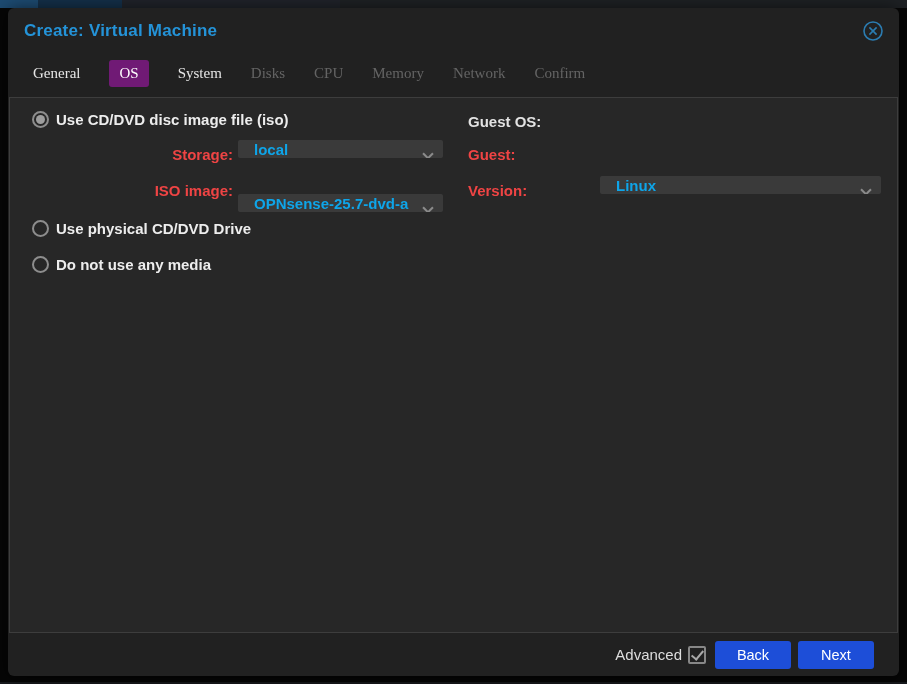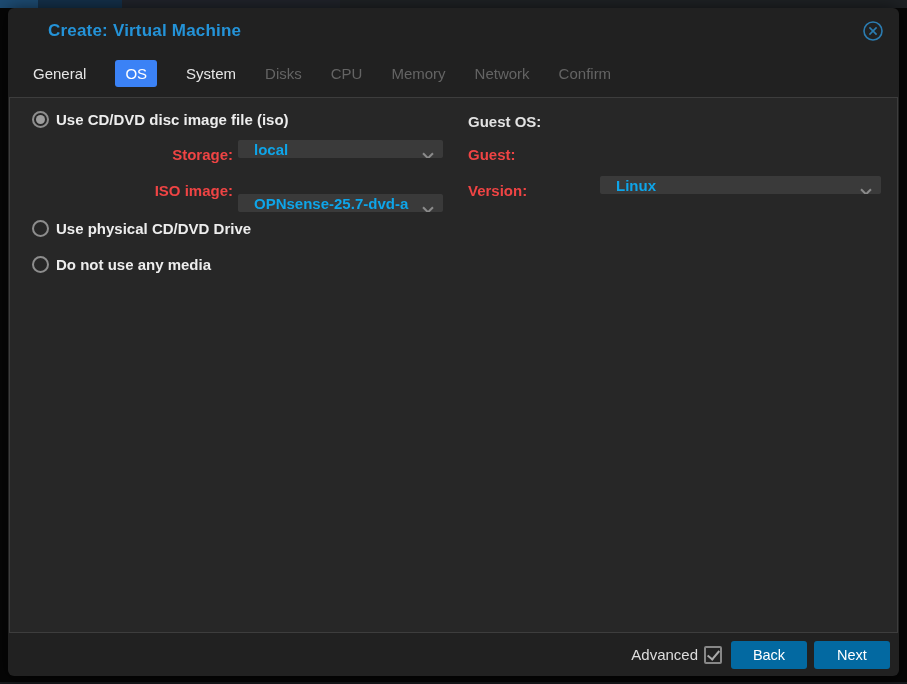--- a/index.html
+++ b/index.html
@@ -30,32 +30,32 @@
     position: absolute; left: 8px; top: 8px; width: 891px; height: 668px;
     background: #212121;
     border-radius: 6px;
     box-shadow: 0 2px 18px rgba(0,0,0,0.65);
   }
 
   .titlebar {
     position: absolute; top: 0; left: 0; right: 0; height: 42px;
     display: flex; align-items: center; justify-content: space-between;
     padding: 4px 14px 0 16px;
-    margin-left: 24px;
   }
   .title { color: #2493d8; font-size: 17px; font-weight: 700; letter-spacing: .2px; }
   .close-btn { width: 24px; height: 24px; cursor: pointer; display: flex; align-items: center; justify-content: center; }
 
   .tabbar {
     position: absolute; top: 47px; left: 0; right: 0; height: 36px;
     display: flex; align-items: center; gap: 29px;
     padding-left: 25px;
+    font-family: Liberation Serif, serif;
   }
   .tab { font-size: 15px; color: #e6e6e6; cursor: pointer; }
-  .tab.active { background: #3b82f6; color: #ffffff; padding: 5px 10px; border-radius: 3px; }
+  .tab.active { background: #701a75; color: #ffffff; padding: 5px 10px; border-radius: 3px; }
   .tab.disabled { color: #646464; cursor: default; }
 
   
   .panel {
     position: absolute; left: 1px; right: 1px; top: 89px; bottom: 43px;
     background: #272727;
     border: 1px solid #3d3d3d;
   }
 
   .abs { position: absolute; font-weight: bold; }
@@ -91,38 +91,38 @@
     border-right: 2px solid #8b8b8b; border-bottom: 2px solid #8b8b8b;
     transform: rotate(45deg);
   }
 
   .heading { color: #e3e3e3; font-size: 15px; }
 
   
   .footer {
     position: absolute; left: 0; right: 0; bottom: 0; height: 43px;
     display: flex; align-items: center; justify-content: flex-end;
-    gap: 7px; padding-right: 9px;
+    gap: 7px; padding-right: 25px;
   }
   .advanced-label { color: #dddddd; font-size: 15px; margin-right: -1px; }
   .checkbox {
     width: 18px; height: 18px;
     border: 2px solid #878787; border-radius: 2px;
     position: relative; background: transparent; cursor: pointer;
     margin-right: 2px;
   }
   .checkbox.checked::after {
     content: ""; position: absolute; left: 4px; top: 0px;
     width: 5px; height: 10px;
     border-right: 2px solid #a9a9a9; border-bottom: 2px solid #a9a9a9;
     transform: rotate(40deg);
   }
   .btn {
     width: 76px; height: 28px;
-    background: #0369a1; color: #ffffff;
+    background: #1d4ed8; color: #ffffff;
     border: none; border-radius: 3px;
     font-family: inherit; font-size: 14.5px;
     cursor: pointer;
   }
 </style>
 </head>
 <body>
 
 <div class="backdrop-strip"></div>
 <div class="backdrop-strip-bottom"></div>

